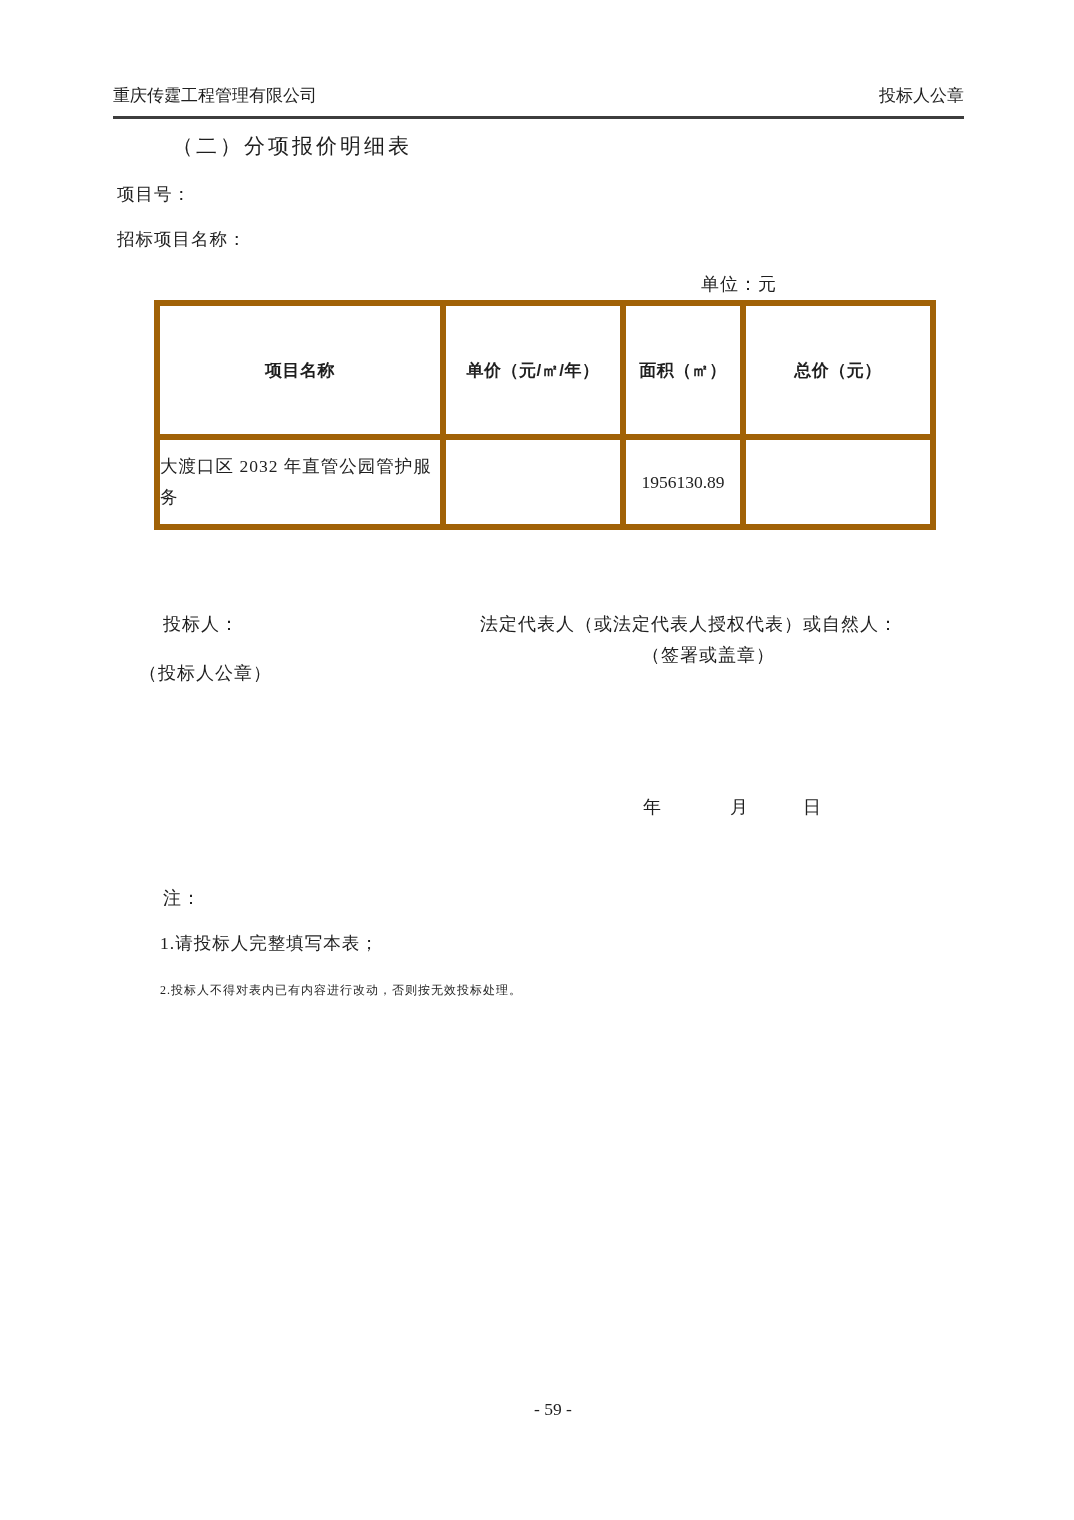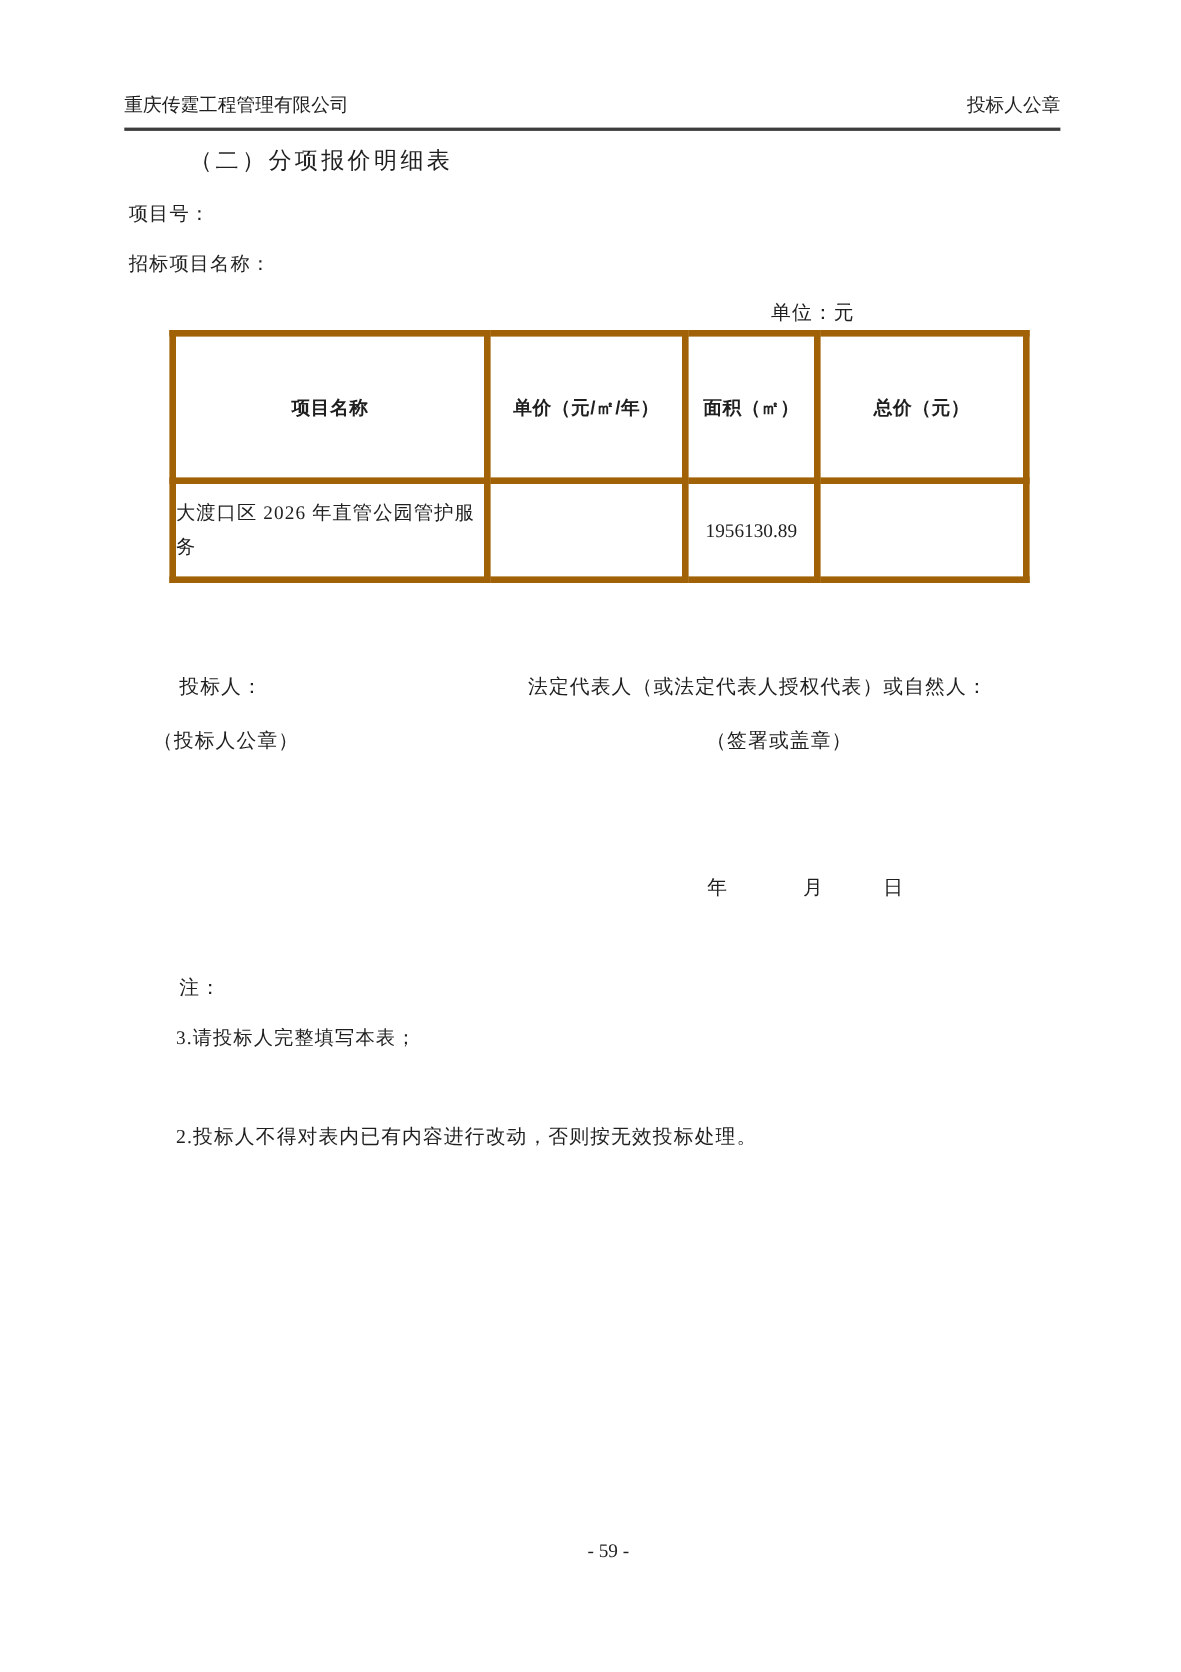--- a/index.html
+++ b/index.html
@@ -91,27 +91,27 @@
   .col4 { width: 190px; }
   .sig-span {
     position: absolute;
     font-size: 18px;
     letter-spacing: 1px;
     white-space: nowrap;
   }
   .bidder-label   { left: 163px; top: 612px; }
   .legal-label    { left: 480px; top: 612px; }
   .bidder-seal    { left: 139px; top: 661px; }
-  .sign-seal      { left: 642px; top: 661px; }
+  .sign-seal      { left: 642px; top: 643px; }
   .date-y { left: 643px; top: 795px; }
   .date-m { left: 730px; top: 795px; }
   .date-d { left: 803px; top: 795px; }
   .note-label  { left: 163px; top: 886px; font-size: 18px; }
   .note-item-1 { left: 160px; top: 931px; font-size: 17.5px; }
-  .note-item-2 { left: 160px; top: 982px; font-size: 18px; margin-top: 39px; }
+  .note-item-2 { left: 160px; top: 982px; font-size: 12px; }
   .note-line {
     position: absolute;
     letter-spacing: 1px;
     white-space: nowrap;
   }
   .page-number {
     position: absolute;
     left: 16px;
     top: 1399px;
     width: 100%;
@@ -144,36 +144,36 @@
         <col class="col4">
     </colgroup>
     <tbody>
         <tr>
       <th>项目名称</th>
       <th>单价（元/㎡/年）</th>
       <th>面积（㎡）</th>
       <th>总价（元）</th>
     </tr>
     <tr>
-      <td class="item-cell">大渡口区 2026 年直管公园管护服务</td>
+      <td class="item-cell">大渡口区 2032 年直管公园管护服务</td>
       <td class="num-cell"></td>
       <td class="num-cell">1956130.89</td>
       <td class="num-cell"></td>
     </tr>
   </tbody>
     </table>
 
   <span class="sig-span bidder-label">投标人：</span>
   <span class="sig-span legal-label">法定代表人（或法定代表人授权代表）或自然人：</span>
   <span class="sig-span bidder-seal">（投标人公章）</span>
   <span class="sig-span sign-seal">（签署或盖章）</span>
 
   <span class="sig-span date-y">年</span>
   <span class="sig-span date-m">月</span>
   <span class="sig-span date-d">日</span>
 
   <div class="note-line note-label">注：</div>
-  <div class="note-line note-item-1">3.请投标人完整填写本表；</div>
+  <div class="note-line note-item-1">1.请投标人完整填写本表；</div>
   <div class="note-line note-item-2">2.投标人不得对表内已有内容进行改动，否则按无效投标处理。</div>
 
   <div class="page-number">- 59 -</div>
 
 </div>
 
 </body></html>

